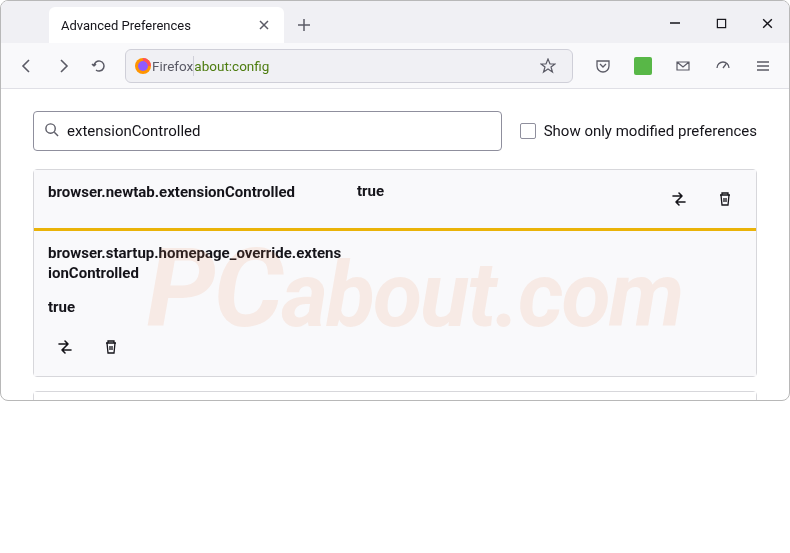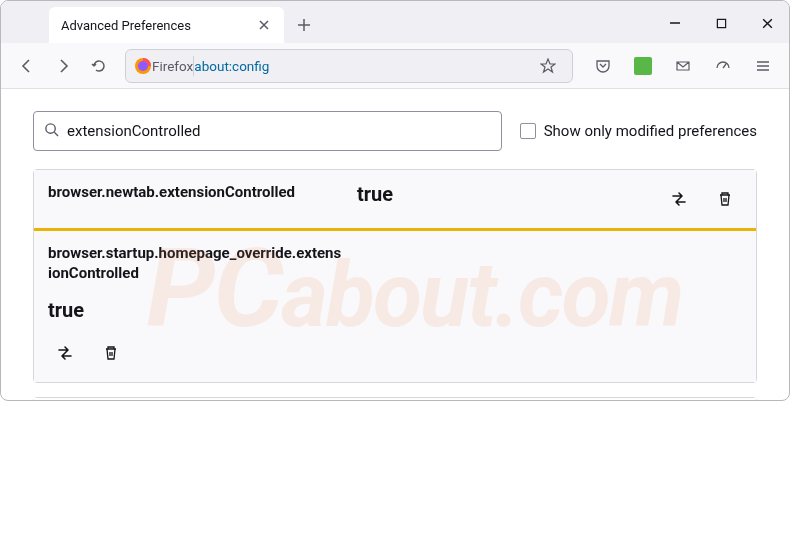--- a/index.html
+++ b/index.html
@@ -16,40 +16,40 @@
 .window-controls { position: absolute; right: 8px; top: 8px; display: flex; gap: 18px; }
 .wc-btn { width: 28px; height: 28px; display: flex; align-items: center; justify-content: center; color: #15141a; cursor: pointer; }
 
 
 .toolbar { height: 46px; background: #f9f9fb; border-bottom: 1px solid #e0e0e6; display: flex; align-items: center; padding: 0 10px; gap: 4px; }
 .tb-btn { width: 32px; height: 32px; display: flex; align-items: center; justify-content: center; color: #5b5b66; cursor: pointer; border-radius: 4px; }
 .url-bar { flex: 1; height: 34px; background: #f0f0f4; border: 1px solid #cfcfd8; border-radius: 6px; display: flex; align-items: center; padding: 0 8px; margin: 0 6px; }
 .ff-logo { width: 18px; height: 18px; display: flex; align-items: center; justify-content: center; }
 .url-label { font-size: 13.5px; color: #5b5b66; }
 .url-sep { width: 1px; height: 20px; background: #cfcfd8; }
-.url-text { font-size: 13.5px; color: #0369a1; flex: 1; }
+.url-text { font-size: 13.5px; color: #4d7c0f; flex: 1; }
 .star-btn { color: #5b5b66; }
 .tb-right { display: flex; gap: 8px; margin-left: 4px; }
 .ext-icon { width: 18px; height: 18px; background: #58b747; border-radius: 2px; }
 
 
 .content { padding: 22px 32px; }
 .search-row { display: flex; align-items: center; gap: 18px; margin-bottom: 18px; }
 .search-box { flex: 1; height: 40px; border: 1px solid #8f8f9d; border-radius: 4px; display: flex; align-items: center; padding: 0 10px; gap: 8px; }
 .search-icon { color: #5b5b66; }
 .search-input { border: none; outline: none; font-size: 15px; flex: 1; color: #15141a; background: transparent; }
 .checkbox-row { display: flex; align-items: center; gap: 8px; font-size: 15px; color: #15141a; justify-content: center; }
 .checkbox { width: 16px; height: 16px; border: 1.5px solid #8f8f9d; border-radius: 2px; }
 
 
 .results-box { border: 1px solid #d7d7db; border-radius: 4px; margin-bottom: 14px; }
 .result-row { display: flex; align-items: flex-start; padding: 12px 14px; gap: 14px; background: #f9f9fb; min-height: 48px; }
 .result-row + .result-row { border-top: 3px solid #eab308; flex-direction: column; }
 .pref-name { font-size: 15px; font-weight: 700; color: #15141a; width: 295px; word-break: break-word; line-height: 1.35; }
-.pref-value { font-size: 20px; font-weight: 700; color: #15141a; flex: 1; }
+.pref-value { font-size: 15px; font-weight: 700; color: #15141a; flex: 1; }
 .row-actions { display: flex; gap: 12px; }
 .icon-btn { width: 34px; height: 34px; display: flex; align-items: center; justify-content: center; color: #15141a; cursor: pointer; border-radius: 4px; }
 
 
 .new-pref-box { border: 1px solid #d7d7db; border-radius: 4px; }
 .new-pref-row { display: flex; align-items: center; padding: 12px 14px; gap: 14px; background: #fff; }
 .new-pref-name { font-size: 15px; font-weight: 700; color: #737373; width: 295px; }
 .radio-group { display: flex; gap: 40px; flex: 1; align-items: center; margin-top: 8px; }
 .radio-opt { display: flex; align-items: center; gap: 8px; font-size: 15px; color: #15141a; }
 .radio { width: 18px; height: 18px; border: 2px solid #8f8f9d; border-radius: 50%; display: flex; align-items: center; justify-content: center; }

